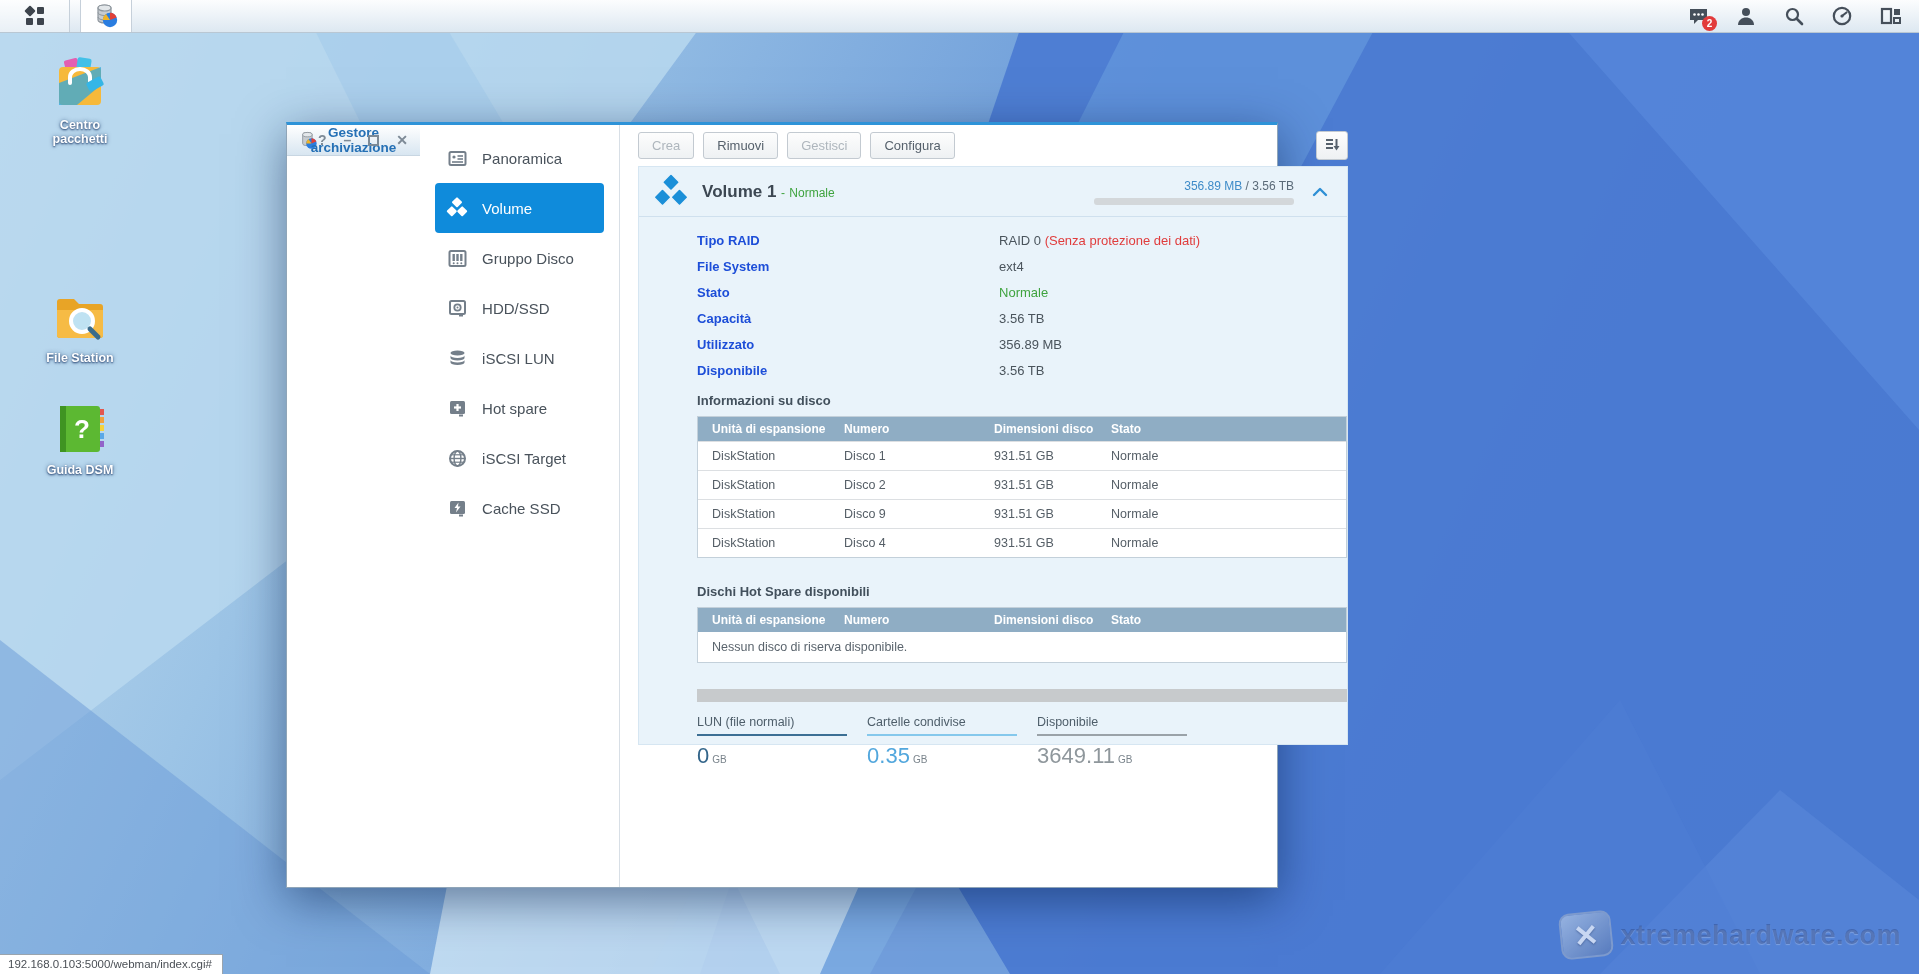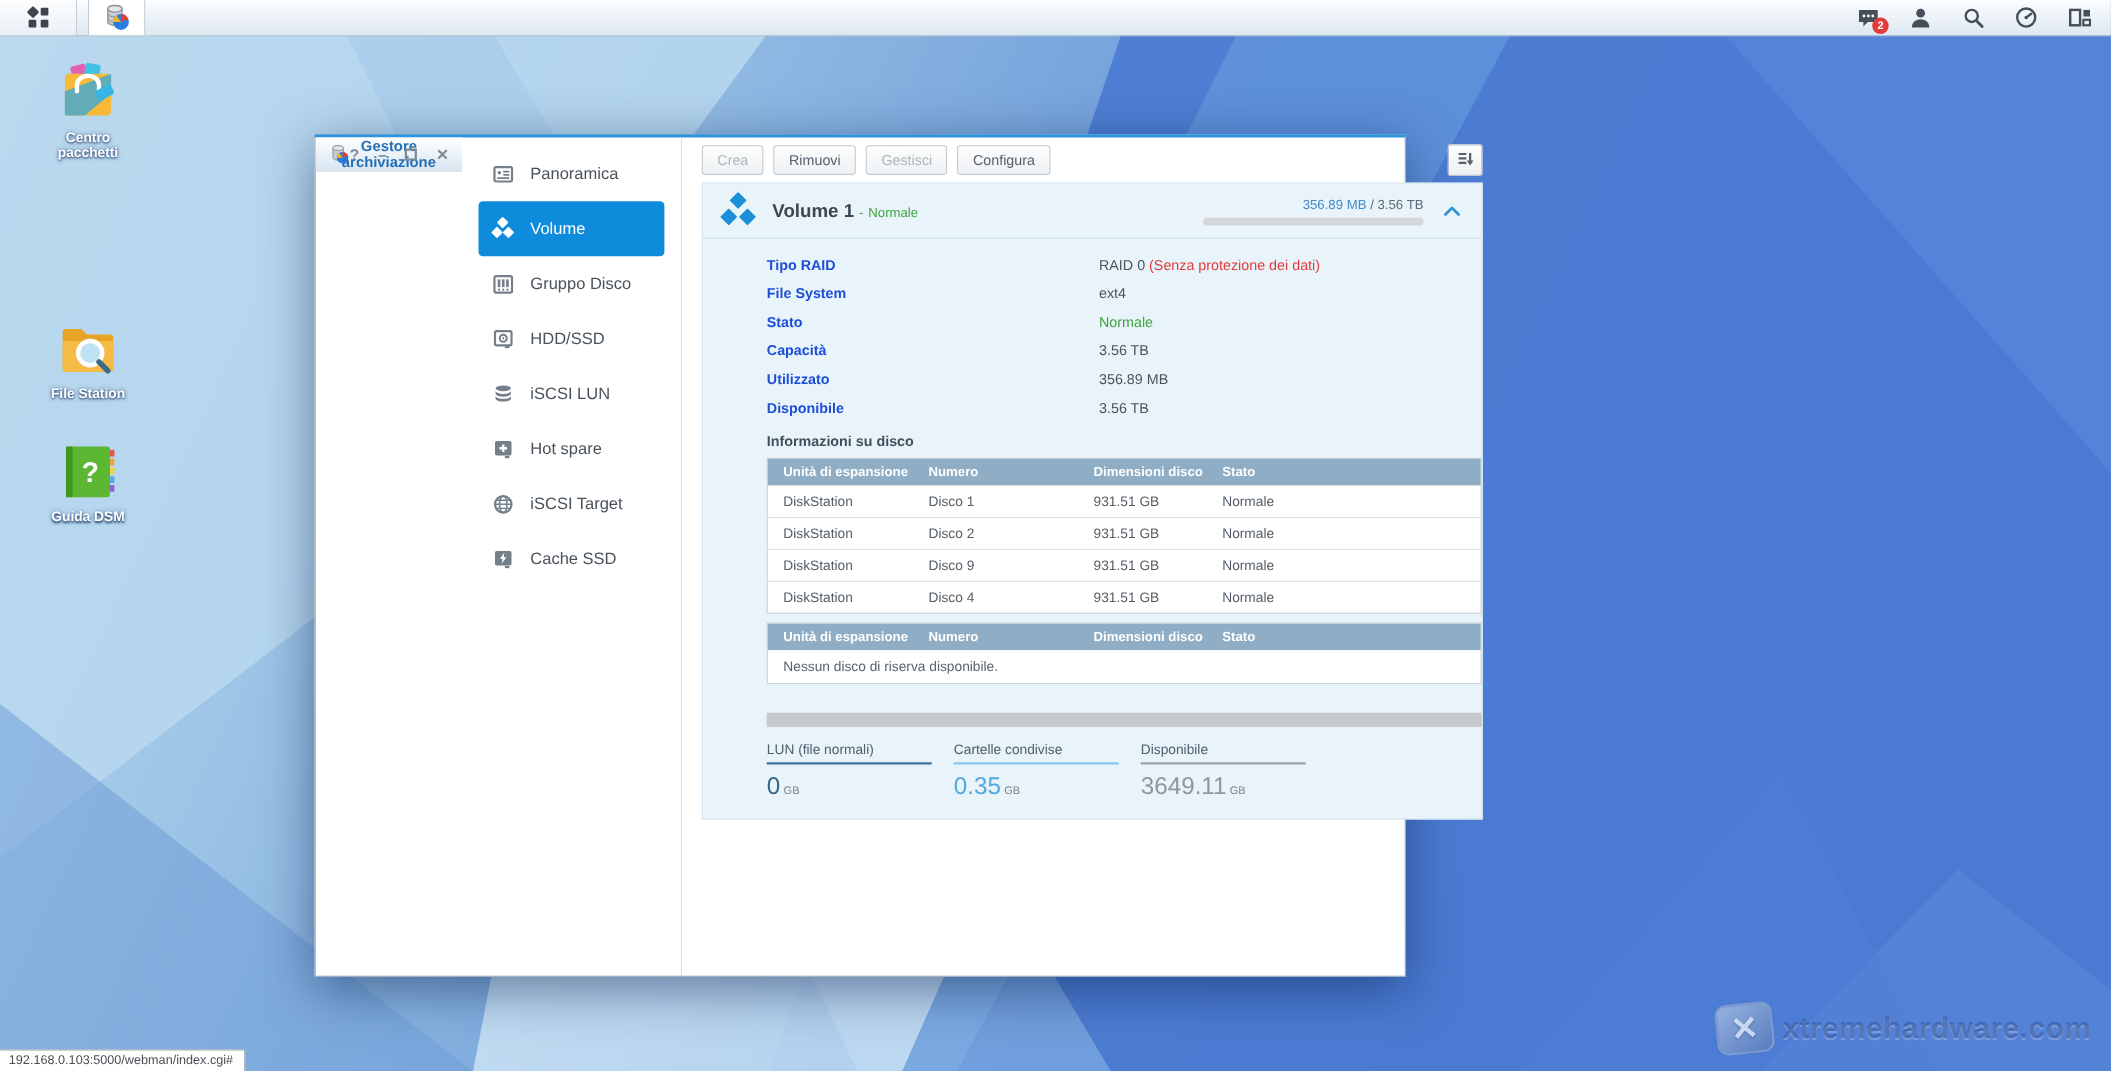--- a/index.html
+++ b/index.html
@@ -449,20 +449,21 @@
               <div class="green">Normale</div>
             </div>
             <div class="trow">
               <div>DiskStation</div>
               <div>Disco 4</div>
               <div>931.51 GB</div>
               <div class="green">Normale</div>
             </div>
           </div>
 
+          <div class="sect-title" style="margin-top:26px">Dischi Hot Spare disponibili</div>
           <div class="tbl">
             <div class="thead">
               <div>Unità di espansione</div>
               <div>Numero</div>
               <div>Dimensioni disco</div>
               <div>Stato</div>
             </div>
             <div class="tempty">Nessun disco di riserva disponibile.</div>
           </div>
 

